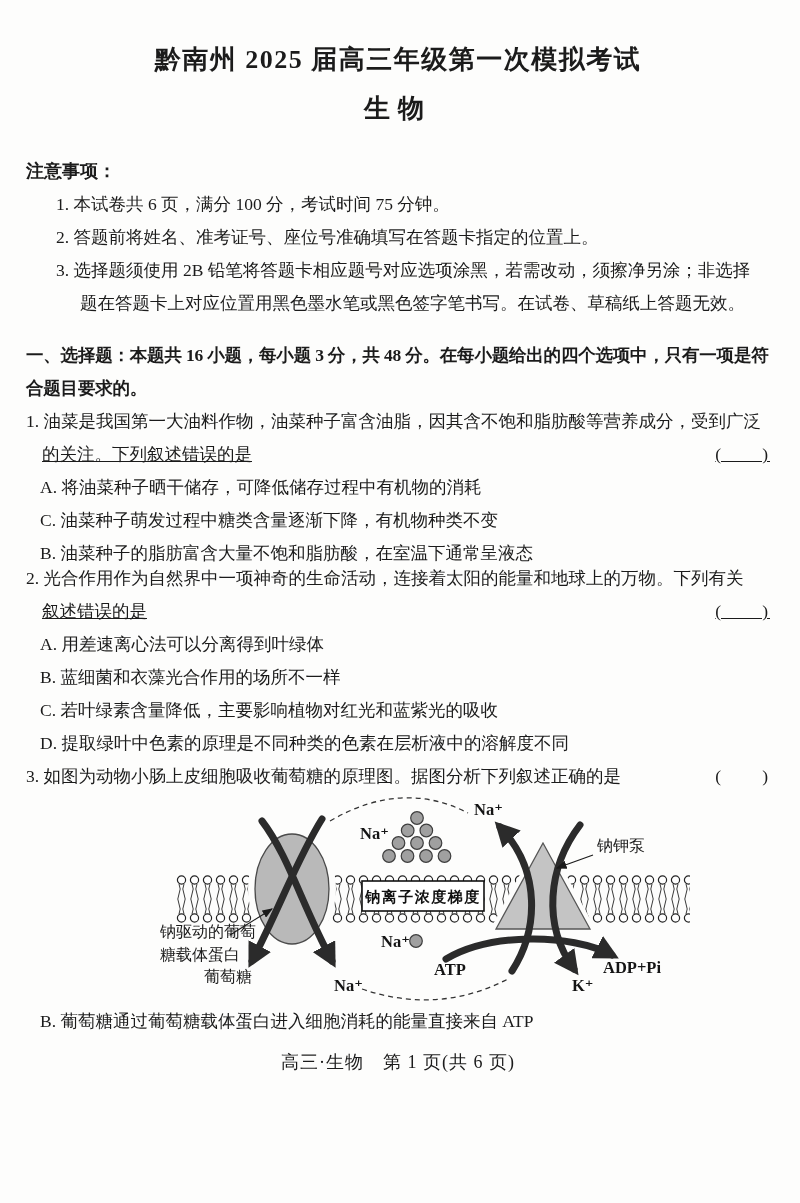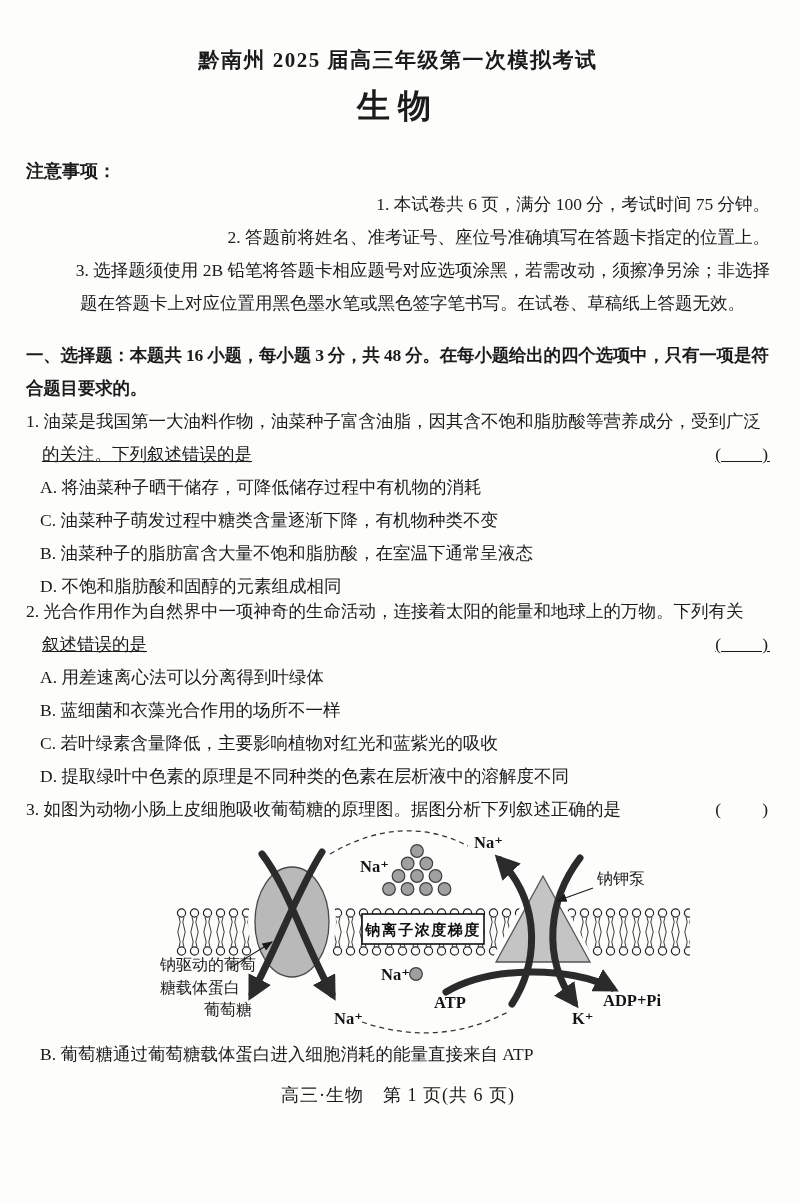--- a/index.html
+++ b/index.html
@@ -4,29 +4,29 @@
 <style>
   html,body { margin:0; padding:0; background:#ffffff; }
   .page {
     position:relative; width:800px; height:1203px; margin:0 auto;
     background:#fdfdfc; color:#1b1b1b; overflow:hidden;
     font-family:"Liberation Serif","DejaVu Serif",serif;
     font-size:17.5px; line-height:33px;
   }
   .doc { padding:0 30px 0 26px; }
   .title {
-    padding-top:44px; text-align:center; font-size:21px; font-weight:bold;
+    padding-top:44px; text-align:center; font-size:26px; font-weight:bold;
     line-height:32px; letter-spacing:1.5px; white-space:nowrap;
   }
   .subject {
-    margin-top:13px; text-align:center; font-size:33px; font-weight:bold;
-    line-height:40px; letter-spacing:8px; white-space:nowrap;font-family:Liberation Mono, monospace;
+    margin-top:13px; text-align:center; font-size:26px; font-weight:bold;
+    line-height:40px; letter-spacing:8px; white-space:nowrap;
   }
   .notice-h { margin-top:26px; font-weight:bold; font-size:18px; white-space:nowrap; }
-  .notice-item { margin-left:23px; white-space:nowrap;text-align:right; }
+  .notice-item { margin-left:30px; white-space:nowrap; }
   .notice-cont { margin-left:54px; white-space:nowrap; }
   .section-line { font-weight:bold; white-space:nowrap; letter-spacing:-0.2px; }
   .section-start { margin-top:19px; }
   .qline { white-space:nowrap; }
   .q-indent { margin-left:16px;text-decoration:underline; }
   .q-flex { display:flex; justify-content:space-between; }
   .q2-start { margin-top:-8px; }
   .opt { margin-left:14px; white-space:nowrap; }
   .bracket { white-space:nowrap; letter-spacing:2px; }
   .diagram { width:580px; height:240px; margin:-16px 0 -12px 112px; }
@@ -58,21 +58,20 @@
     <div class="section-line">合题目要求的。</div>
 
     <div class="qline">1. 油菜是我国第一大油料作物，油菜种子富含油脂，因其含不饱和脂肪酸等营养成分，受到广泛</div>
     <div class="qline q-indent q-flex">
       <span>的关注。下列叙述错误的是</span>
       <span class="bracket">(　　)</span>
     </div>
     <div class="opt">A. 将油菜种子晒干储存，可降低储存过程中有机物的消耗</div>
     <div class="opt">C. 油菜种子萌发过程中糖类含量逐渐下降，有机物种类不变</div>
     <div class="opt">B. 油菜种子的脂肪富含大量不饱和脂肪酸，在室温下通常呈液态</div>
-    <div class="opt">D. 不饱和脂肪酸和固醇的元素组成相同</div>
 
     <div class="qline q2-start">2. 光合作用作为自然界中一项神奇的生命活动，连接着太阳的能量和地球上的万物。下列有关</div>
     <div class="qline q-indent q-flex">
       <span>叙述错误的是</span>
       <span class="bracket">(　　)</span>
     </div>
     <div class="opt">A. 用差速离心法可以分离得到叶绿体</div>
     <div class="opt">B. 蓝细菌和衣藻光合作用的场所不一样</div>
     <div class="opt">C. 若叶绿素含量降低，主要影响植物对红光和蓝紫光的吸收</div>
     <div class="opt">D. 提取绿叶中色素的原理是不同种类的色素在层析液中的溶解度不同</div>

